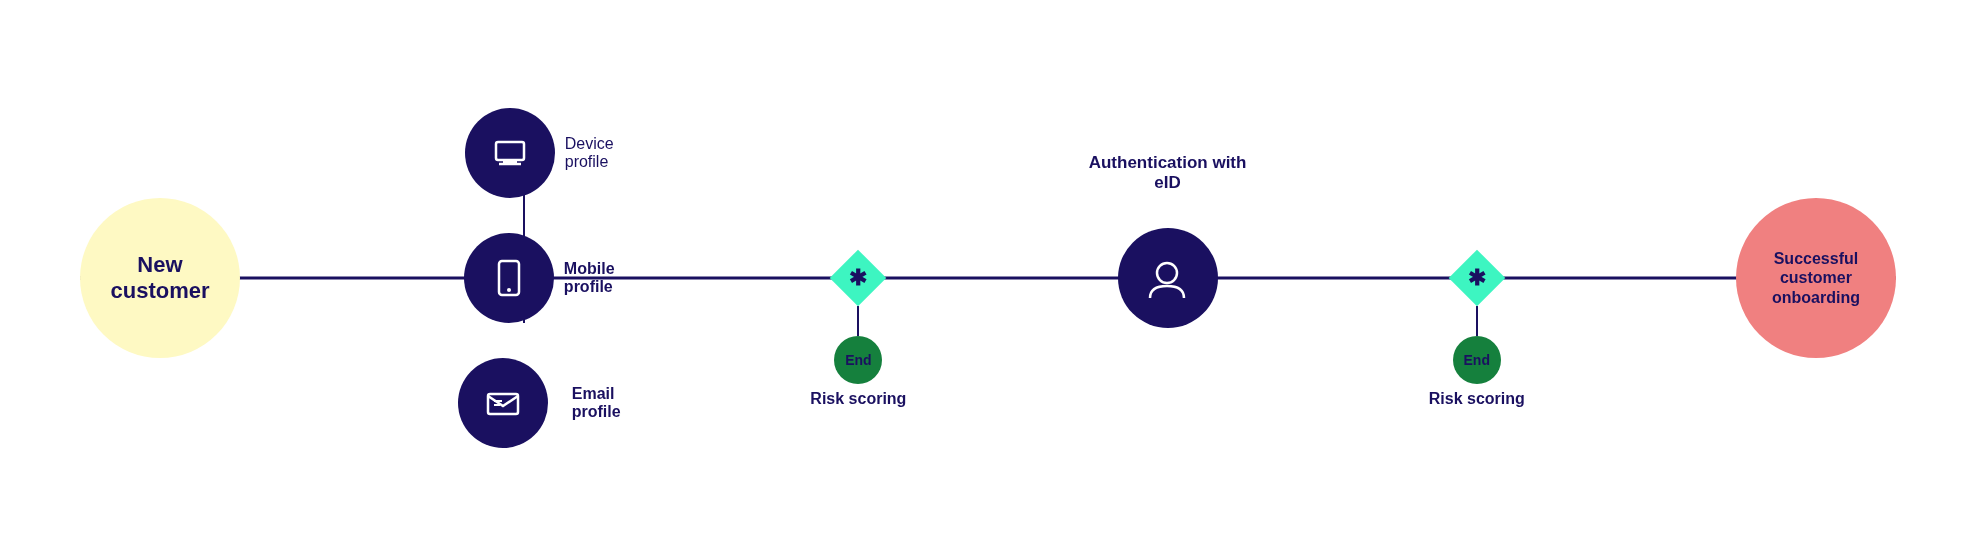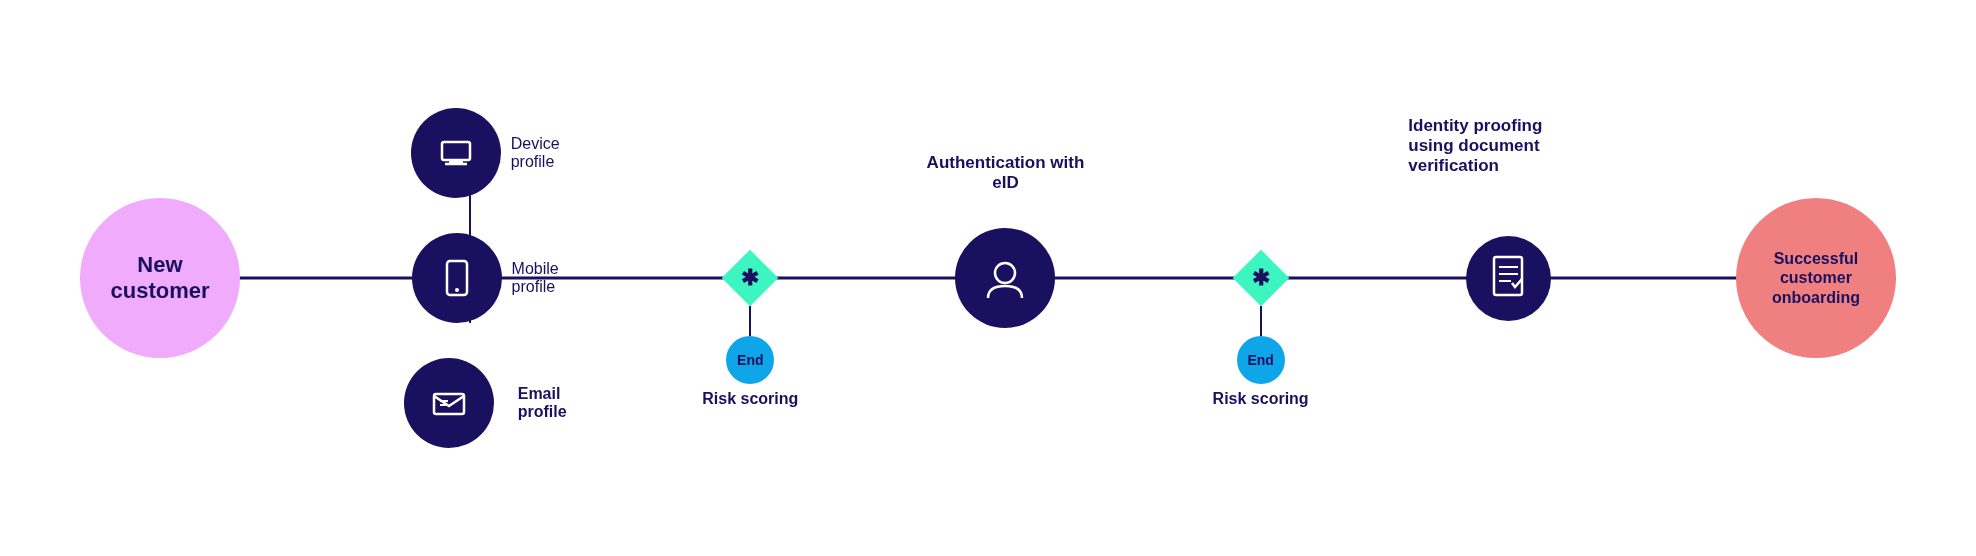--- a/index.html
+++ b/index.html
@@ -47,21 +47,21 @@
       flex-direction: column;
       align-items: center;
       position: relative;
     }
 
     
     .circle-large {
       width: 160px;
       height: 160px;
       border-radius: 50%;
-      background: #f0abfc;
+      background: #fef9c3;
       display: flex;
       align-items: center;
       justify-content: center;
       text-align: center;
     }
 
     .circle-large-text {
       font-size: 22px;
       font-weight: 800;
       color: #1a1060;
@@ -147,21 +147,21 @@
       font-size: 22px;
       font-weight: 900;
       color: #1a1060;
     }
 
     
     .end-badge {
       width: 48px;
       height: 48px;
       border-radius: 50%;
-      background: #0ea5e9;
+      background: #15803d;
       display: flex;
       align-items: center;
       justify-content: center;
       font-size: 14px;
       font-weight: 700;
       color: #1a1060;
     }
 
     
     .diamond-wrapper {
@@ -202,21 +202,21 @@
         <span style="font-size:16px; font-weight:400; color:#1a1060; white-space:nowrap;">Device<br>profile</span>
       </div>
 
       <div style="display:flex; align-items:center; gap:10px; position:relative; z-index:1;">
         <div class="circle-medium">
           <svg width="32" height="42" viewBox="0 0 32 42">
             <rect x="6" y="4" width="20" height="34" rx="3" fill="none" stroke="white" stroke-width="2.5"></rect>
             <circle cx="16" cy="33" r="2" fill="white"></circle>
           </svg>
         </div>
-        <span style="font-size:16px; font-weight:400; color:#1a1060; white-space:nowrap;">Mobile<br>profile</span>
+        <span style="font-size:16px; font-weight:700; color:#1a1060; white-space:nowrap;">Mobile<br>profile</span>
       </div>
 
       <div style="display:flex; align-items:center; gap:24px; margin-top:35px; position:relative; z-index:1;justify-content:center;">
         <div class="circle-medium">
           <svg width="42" height="42" viewBox="0 0 42 42">
             <rect x="6" y="12" width="30" height="20" rx="2" fill="none" stroke="white" stroke-width="2.5"></rect>
             <path d="M6 14 L21 24 L36 14" fill="none" stroke="white" stroke-width="2.5"></path>
 
             <rect x="10" y="19" width="4" height="3" rx="1" fill="white" opacity="0"></rect>
 
@@ -260,35 +260,20 @@
         <div class="end-badge">
           <span>End</span>
         </div>
         <span style="font-size:16px; font-weight:700; color:#1a1060; margin-top:6px; white-space:nowrap;">Risk scoring</span>
       </div>
       <div class="diamond-node">
         <span class="diamond-inner">✱</span>
       </div>
     </div>
 
-    <div class="node-wrapper" style="position:relative;">
-      <div style="position:absolute; top:-120px; text-align:left; font-size:17px; font-weight:700; color:#1a1060; width:200px;">
-        <span>Identity proofing<br>using document<br>verification</span>
-      </div>
-      <div class="circle-doc">
-
-        <svg width="45" height="50" viewBox="0 0 45 50">
-          <rect x="8" y="4" width="28" height="38" rx="2" fill="none" stroke="white" stroke-width="2.5"></rect>
-          <line x1="13" y1="14" x2="32" y2="14" stroke="white" stroke-width="2"></line>
-          <line x1="13" y1="21" x2="32" y2="21" stroke="white" stroke-width="2"></line>
-          <line x1="13" y1="28" x2="25" y2="28" stroke="white" stroke-width="2"></line>
-          <polyline points="26,30 29,34 36,26" fill="none" stroke="white" stroke-width="2.5"></polyline>
-        </svg>
-      </div>
-    </div>
 
 
     <div class="node-wrapper">
       <div class="circle-success">
         <span class="circle-success-text">
           <span>Successful<br>customer<br>onboarding</span>
         </span>
       </div>
     </div>
 

